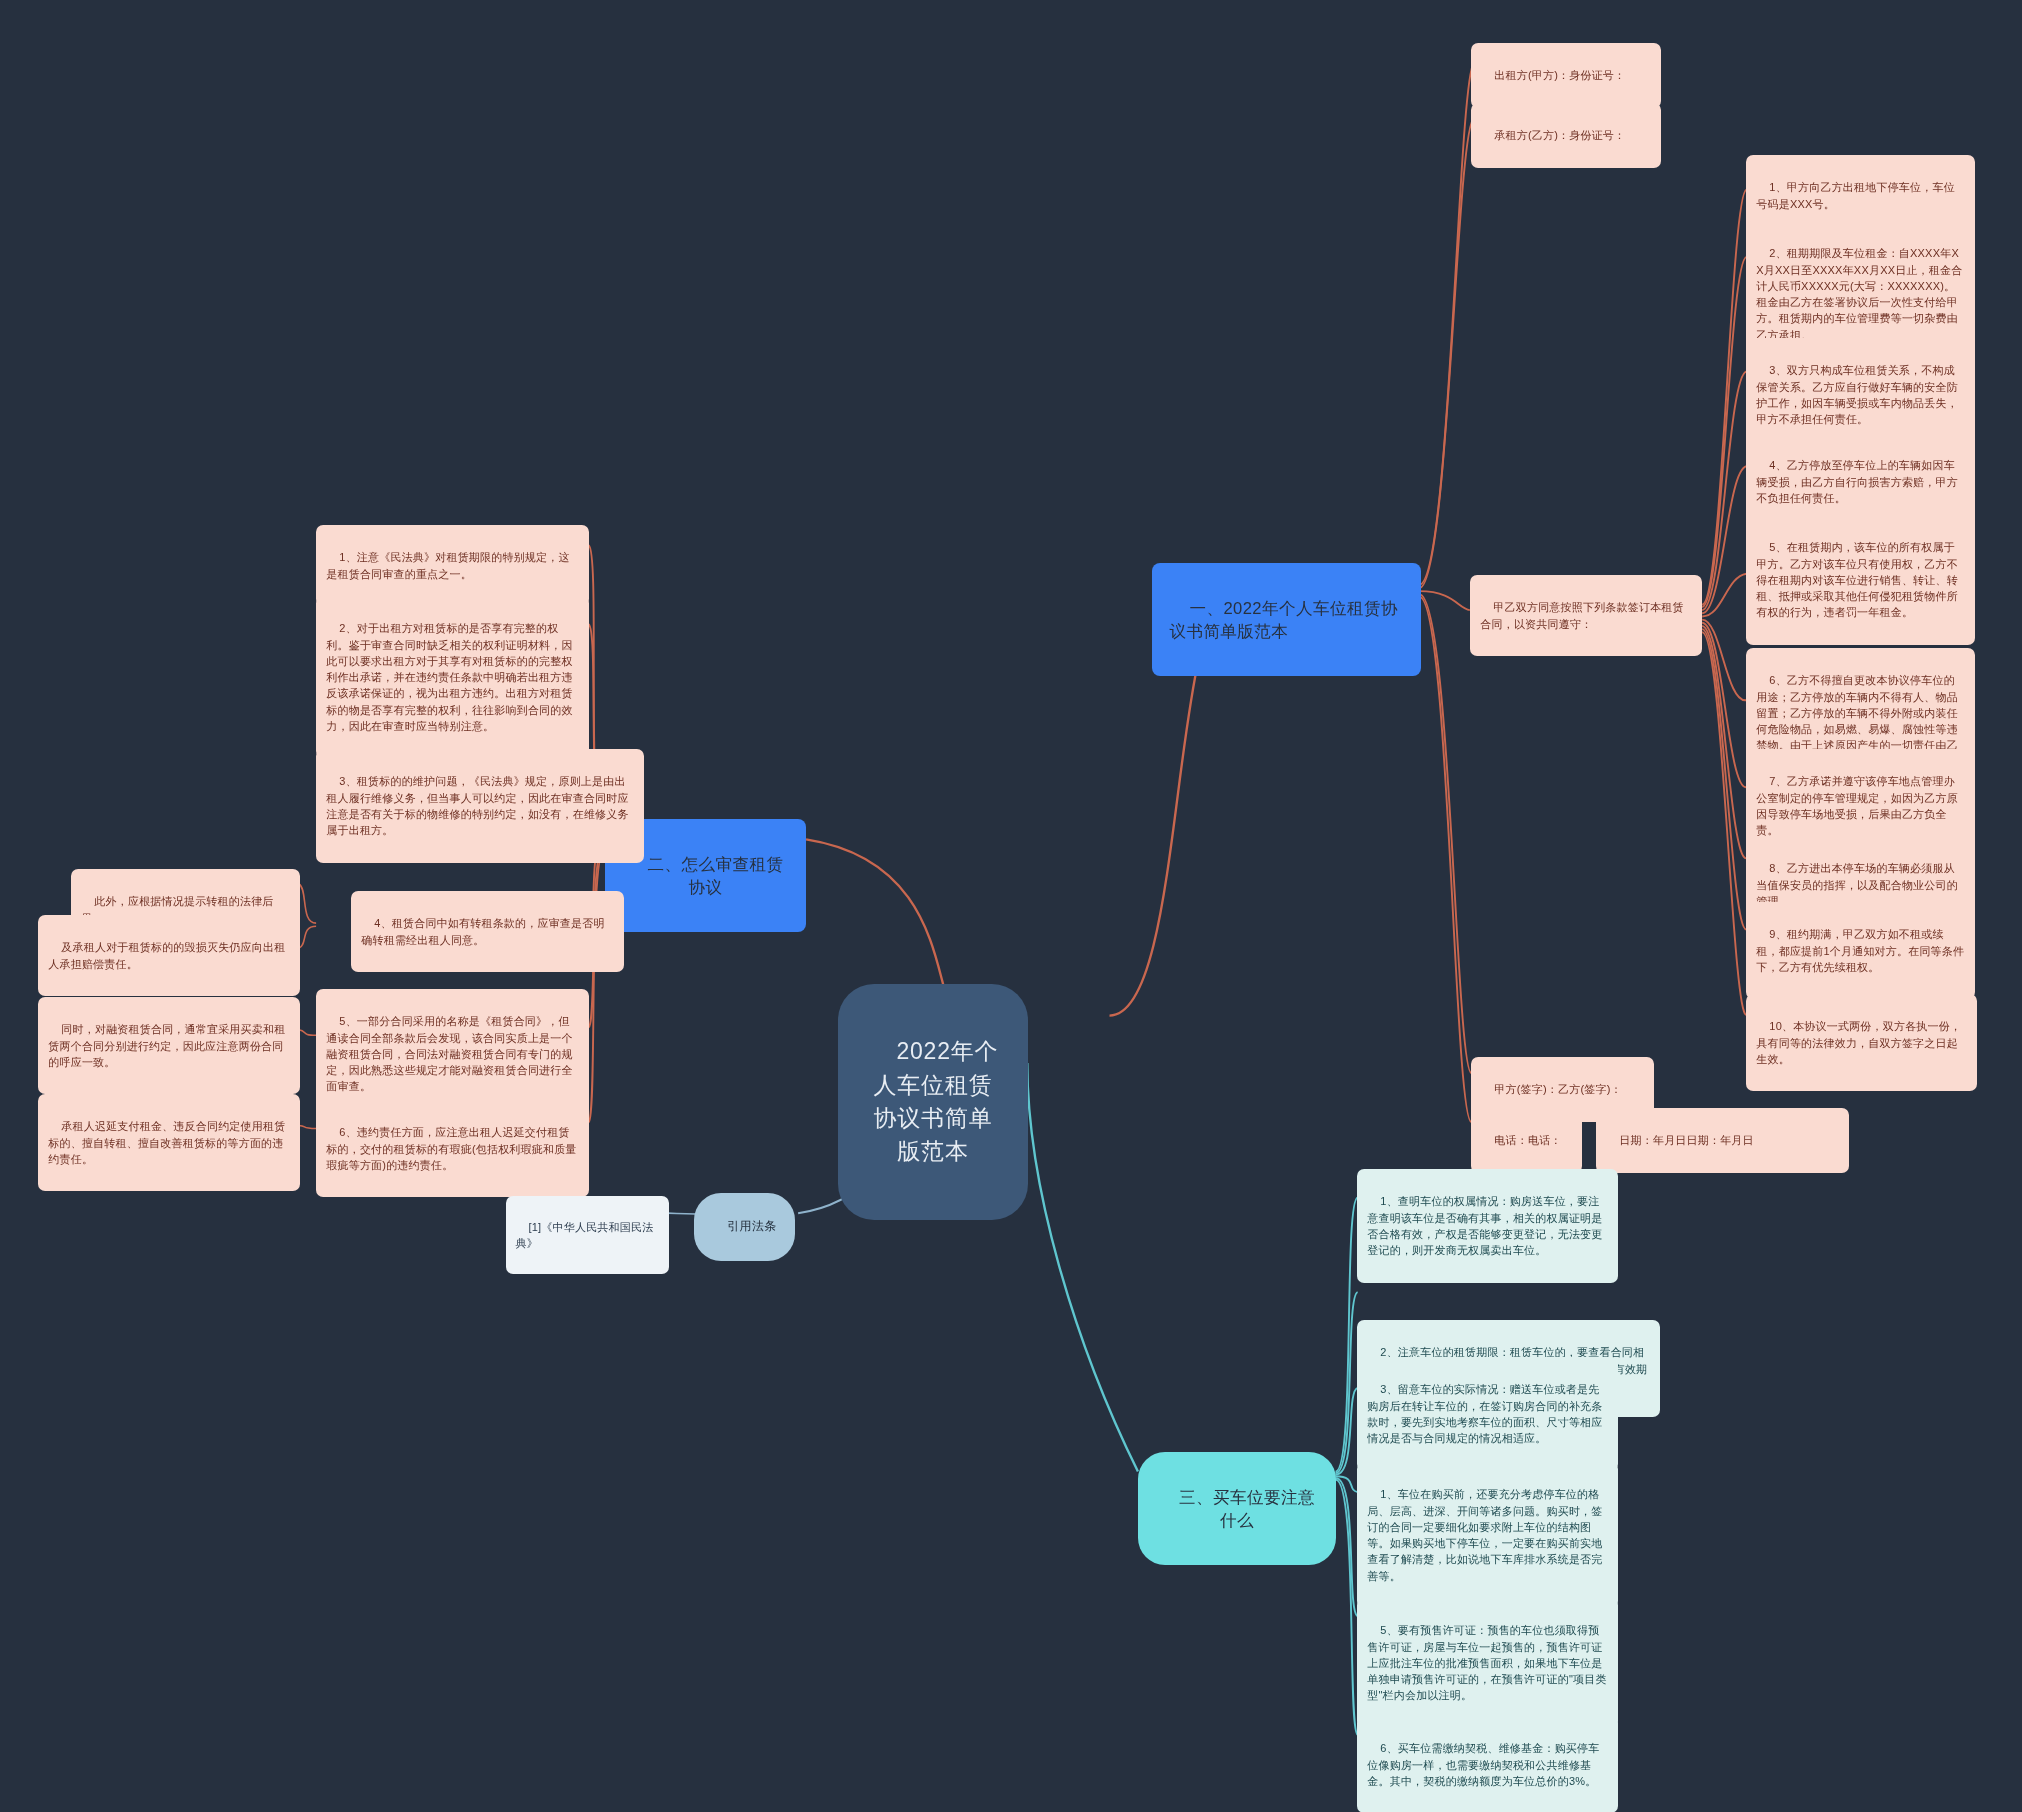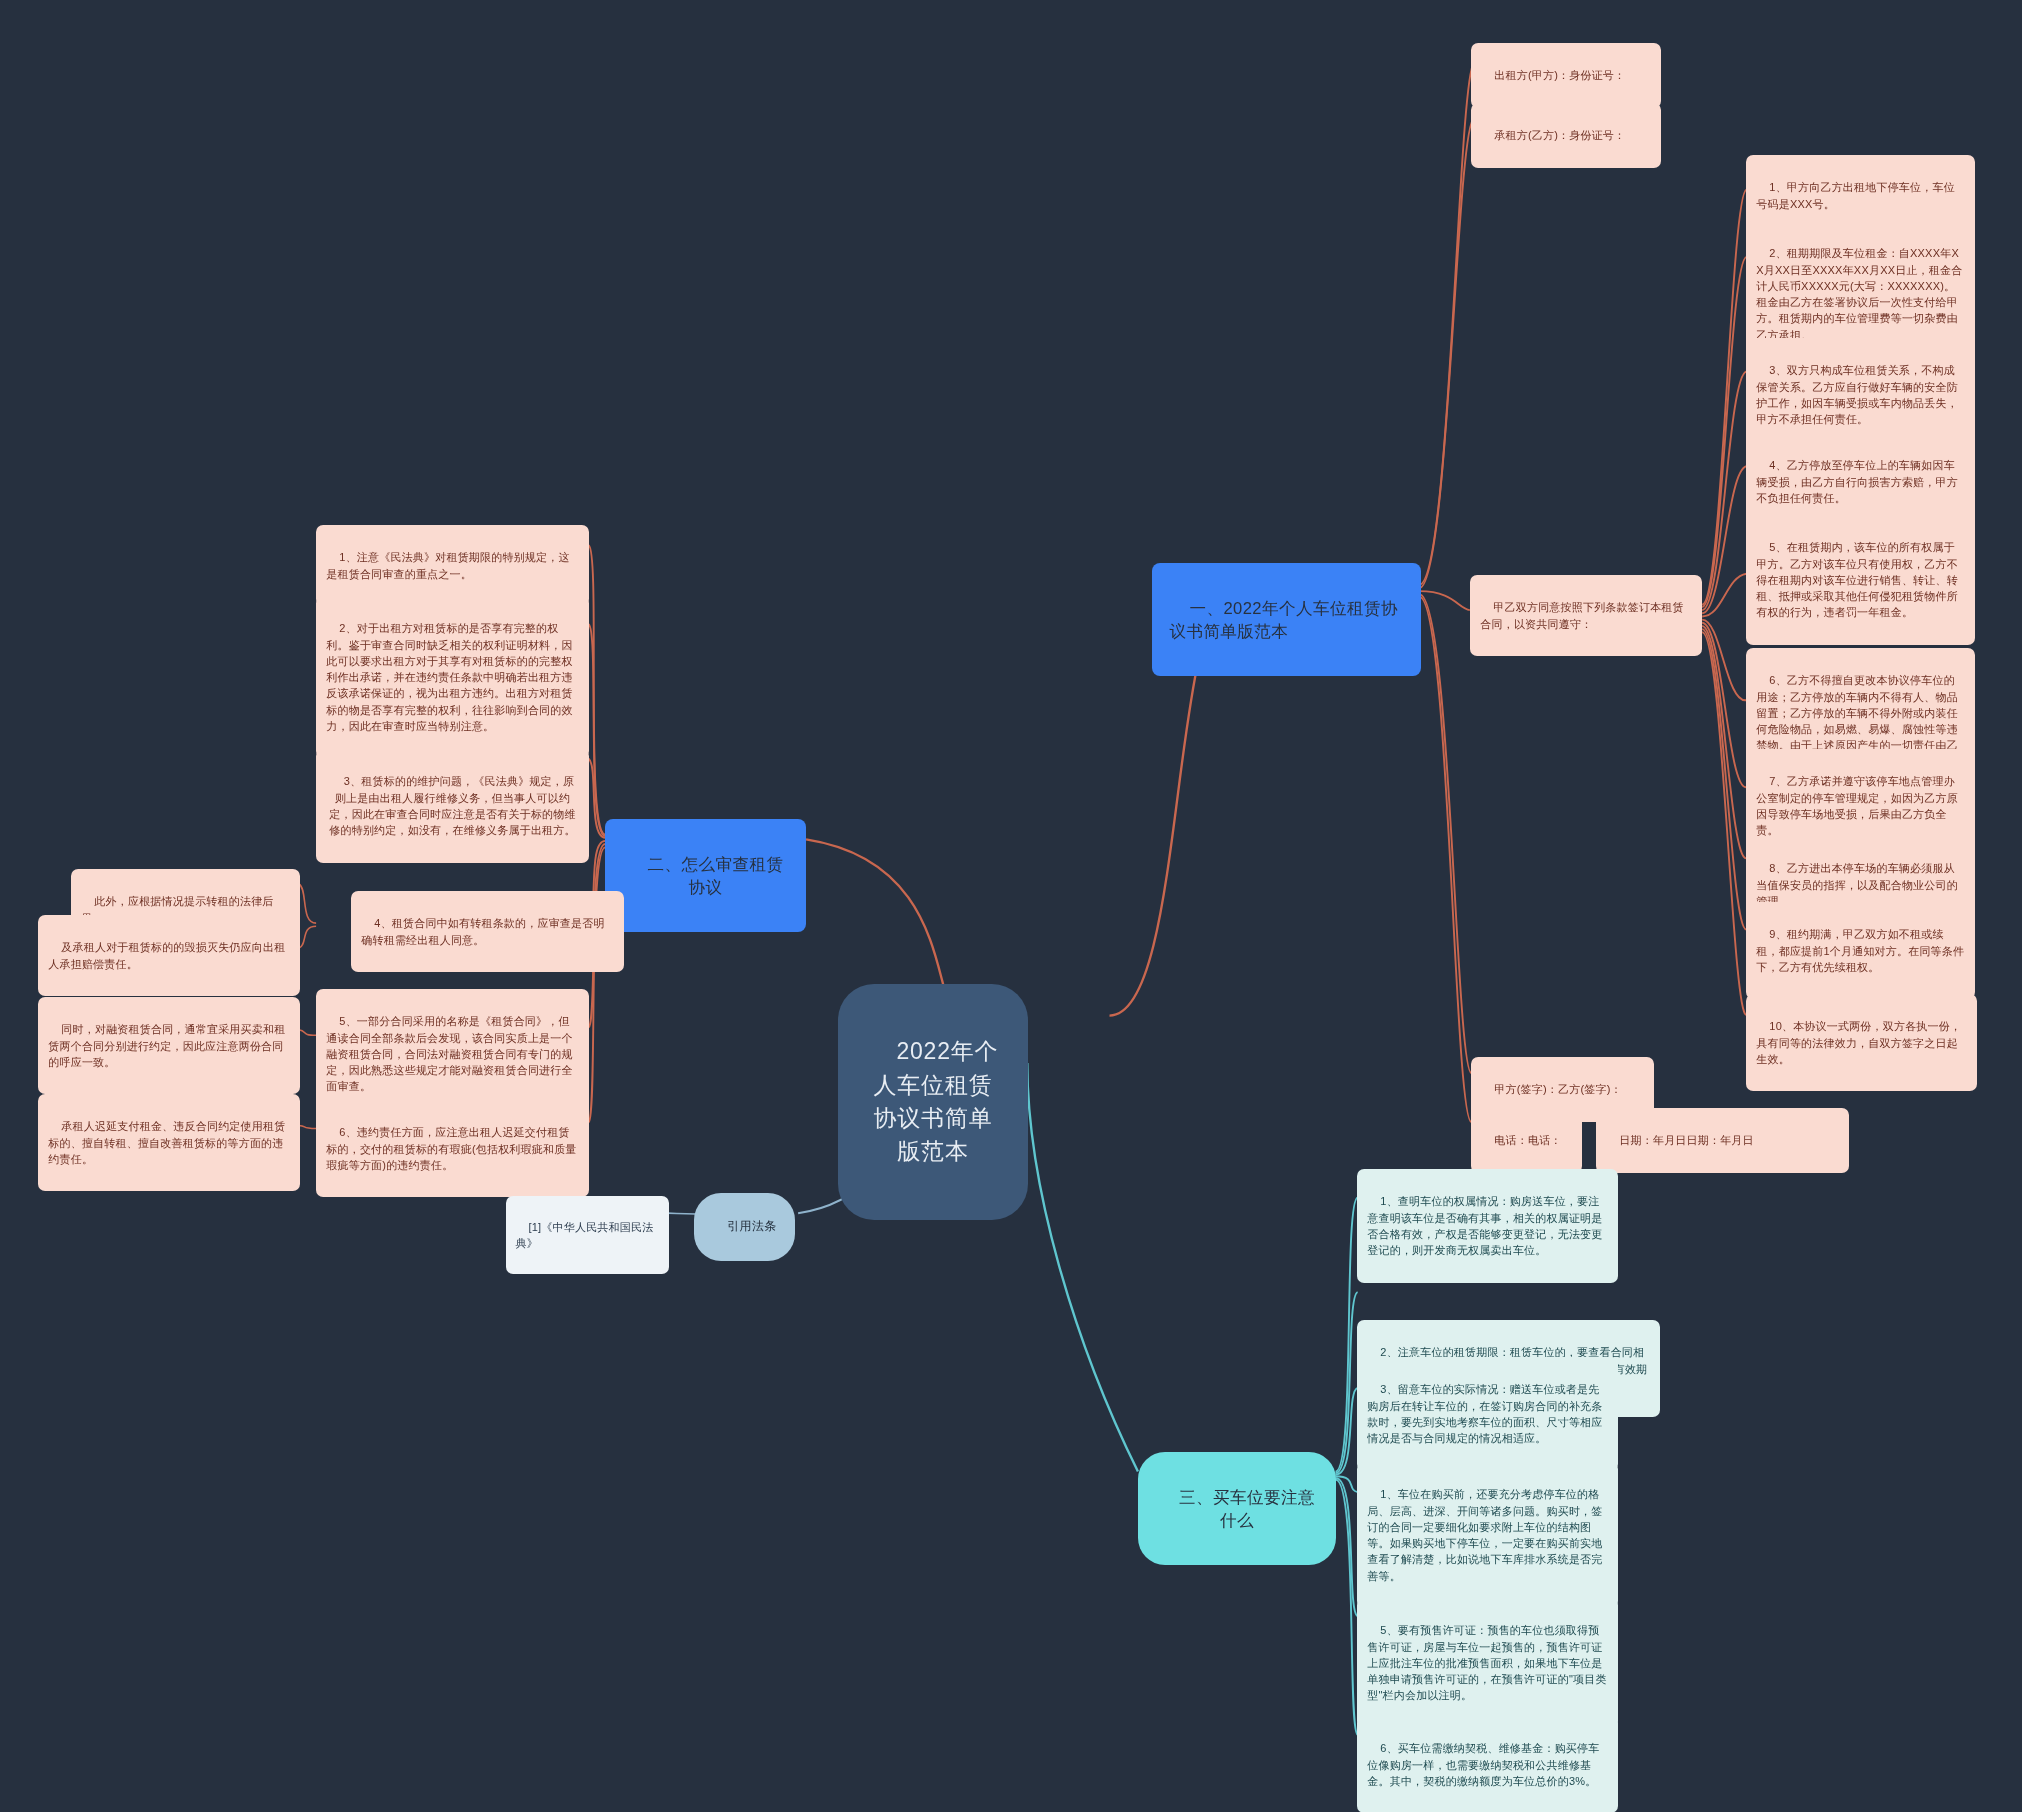--- a/index.html
+++ b/index.html
@@ -201,21 +201,21 @@
   <div class="node branch orange" style="left:605px; top:819px; width:201px; text-align:center;">
     <span>二、怎么审查租赁协议</span>
   </div>
 
   <div class="node leaf pink" style="left:316px; top:525px; width:273px;">
     <span>1、注意《民法典》对租赁期限的特别规定，这是租赁合同审查的重点之一。</span>
   </div>
   <div class="node leaf pink" style="left:316px; top:596px; width:273px;">
     <span>2、对于出租方对租赁标的是否享有完整的权利。鉴于审查合同时缺乏相关的权利证明材料，因此可以要求出租方对于其享有对租赁标的的完整权利作出承诺，并在违约责任条款中明确若出租方违反该承诺保证的，视为出租方违约。出租方对租赁标的物是否享有完整的权利，往往影响到合同的效力，因此在审查时应当特别注意。</span>
   </div>
-  <div class="node leaf pink" style="left:316px; top:749px; width:273px;text-align:center;">
+  <div class="node leaf pink" style="left:316px; top:749px; width:328px;">
     <span>3、租赁标的的维护问题，《民法典》规定，原则上是由出租人履行维修义务，但当事人可以约定，因此在审查合同时应注意是否有关于标的物维修的特别约定，如没有，在维修义务属于出租方。</span>
   </div>
   <div class="node leaf pink" style="left:316px; top:891px; width:273px;margin-left:35px;">
     <span>4、租赁合同中如有转租条款的，应审查是否明确转租需经出租人同意。</span>
   </div>
   <div class="node leaf pink" style="left:316px; top:989px; width:273px;">
     <span>5、一部分合同采用的名称是《租赁合同》，但通读合同全部条款后会发现，该合同实质上是一个融资租赁合同，合同法对融资租赁合同有专门的规定，因此熟悉这些规定才能对融资租赁合同进行全面审查。</span>
   </div>
   <div class="node leaf pink" style="left:316px; top:1100px; width:273px;">
     <span>6、违约责任方面，应注意出租人迟延交付租赁标的，交付的租赁标的有瑕疵(包括权利瑕疵和质量瑕疵等方面)的违约责任。</span>

